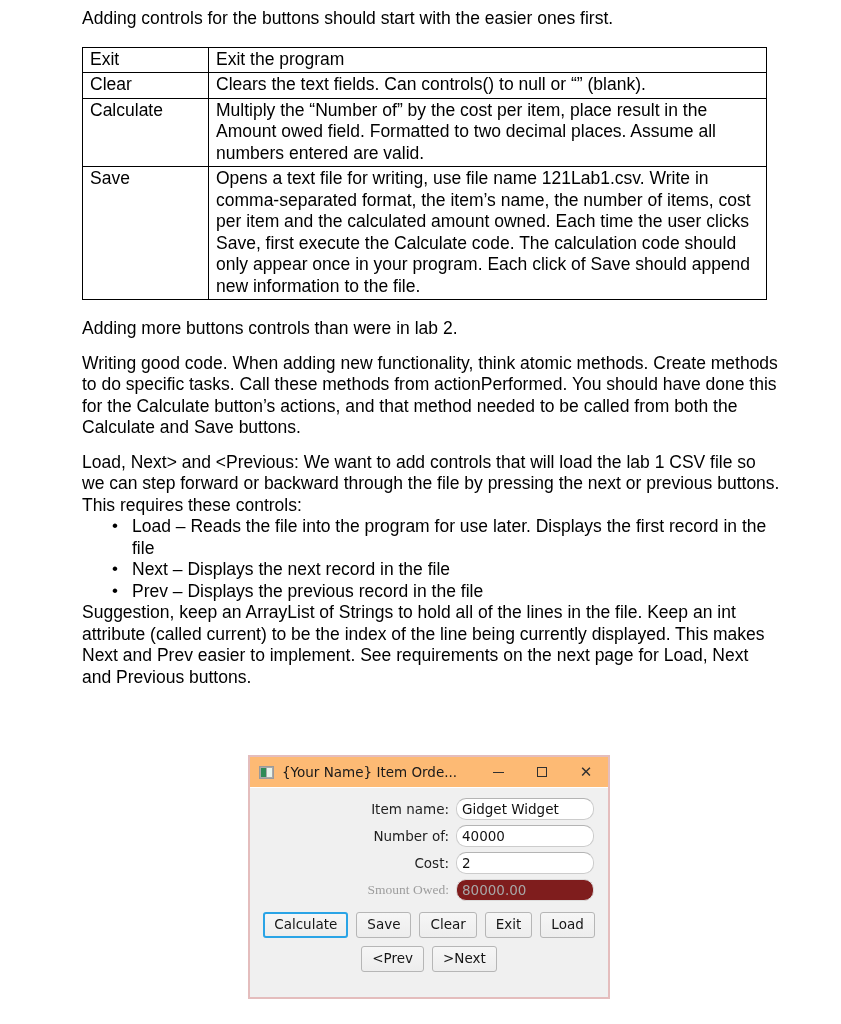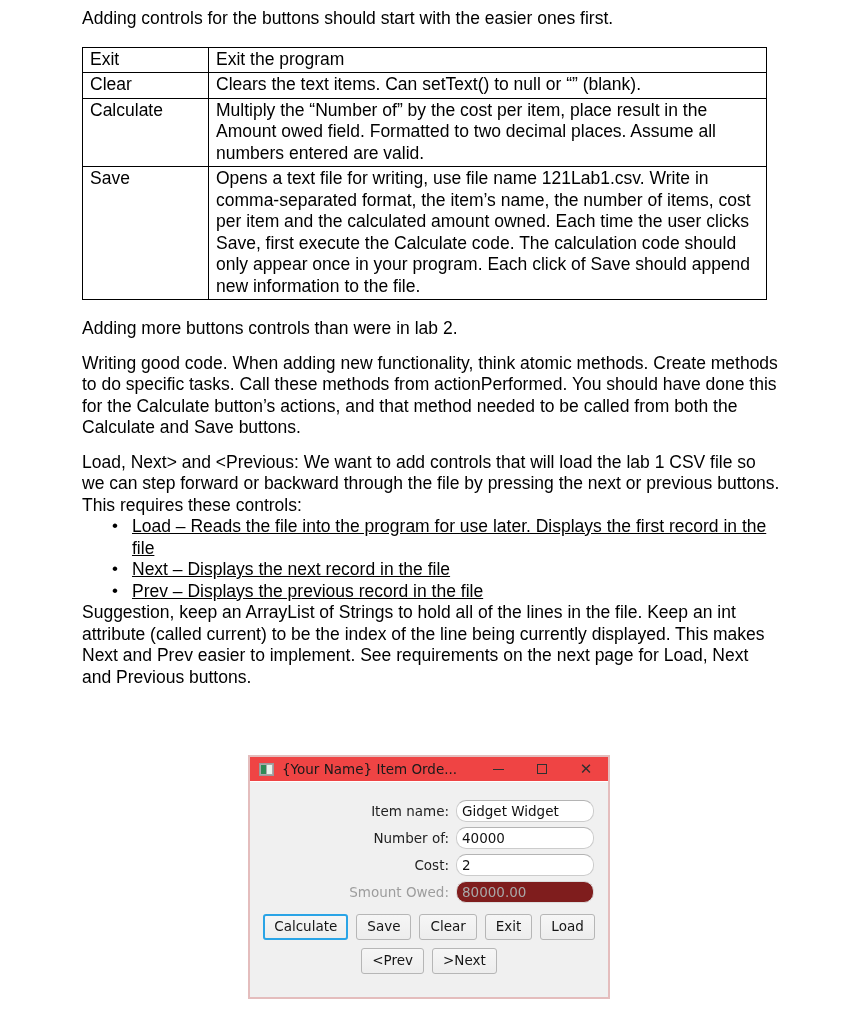--- a/index.html
+++ b/index.html
@@ -67,21 +67,20 @@
     line-height: 24px;
     margin: 0;
   }
   .b { font-weight: normal; }
 
   
   ul.bullets {
     margin: 0;
     padding: 0 0 0 30px;
     list-style: none;
-    text-decoration: underline;
   }
   ul.bullets li {
     font-size: 17.5px;
     line-height: 21.5px;
     position: relative;
     padding-left: 20px;
   }
   ul.bullets li::before {
     content: "\2022";
     position: absolute;
@@ -96,22 +95,22 @@
     left: 236px;
     top: 755px;
     width: 362px;
     height: 244px;
     background: #f0f0f0;
     border: 2px solid #e4bdbd;
     box-sizing: border-box;
     font-family: "DejaVu Sans", sans-serif;
   }
   .titlebar {
-    height: 25px;
-    background: #ef4444;
+    height: 31px;
+    background: #fdba74;
     display: flex;
     align-items: center;
     box-sizing: border-box;
     padding-left: 9px;
     border-bottom: 1px solid #ffffff;
   }
   .app-icon {
     width: 15px;
     height: 13px;
     background: linear-gradient(135deg, #a9a9a9 0%, #a9a9a9 100%);
@@ -173,37 +172,36 @@
   .win-btn .glyph-close {
     display: block;
     font-size: 15px;
     font-family: "DejaVu Sans", sans-serif;
     color: #303030;
     line-height: 13px;
   }
 
   .form-area {
     padding: 10px 0 0 0;
-    margin-top: 8px;
   }
   .form-row {
     display: flex;
     align-items: center;
     margin-bottom: 5px;
   }
   .form-label {
     width: 206px;
     text-align: right;
     padding-right: 7px;
     font-size: 13.5px;
     color: #1f1f1f;
     box-sizing: border-box;
     white-space: nowrap;
   }
-  .form-label.disabled { color: #9d9d9d; }
+  .form-label.disabled { color: #9d9d9d; font-family: Liberation Serif, serif; }
   .form-input {
     width: 138px;
     height: 22px;
     background: #ffffff;
     border: 1px solid #cccccc;
     border-top-color: #b4b4b4;
     box-sizing: border-box;
     font-size: 13.5px;
     color: #111111;
     display: flex;
@@ -252,21 +250,21 @@
     <p class="para">Adding controls for the buttons should start with the easier ones first.</p>
 
     <table class="req-table">
       <tbody>
         <tr>
           <td class="col-name">Exit</td>
           <td class="col-desc">Exit the program</td>
         </tr>
         <tr>
           <td class="col-name">Clear</td>
-          <td class="col-desc">Clears the text items. Can setText() to null or “” (blank).</td>
+          <td class="col-desc">Clears the text fields. Can controls() to null or “” (blank).</td>
         </tr>
         <tr>
           <td class="col-name">Calculate</td>
           <td class="col-desc">Multiply the “Number of” by the cost per item, place result in the Amount owed field. Formatted to two decimal places. Assume all numbers entered are valid.</td>
         </tr>
         <tr>
           <td class="col-name">Save</td>
           <td class="col-desc"><span>Opens a text file for writing, use file name </span><span class="b">121Lab1.csv</span><span>. Write in comma-separated format, the item’s name, the number of items, cost per item and the calculated amount owned. Each time the user clicks Save, first execute the Calculate code. The calculation code should only appear once in your program. Each click of Save should </span><span class="b">append</span><span> new information to the file.</span></td>
         </tr>
       </tbody>

